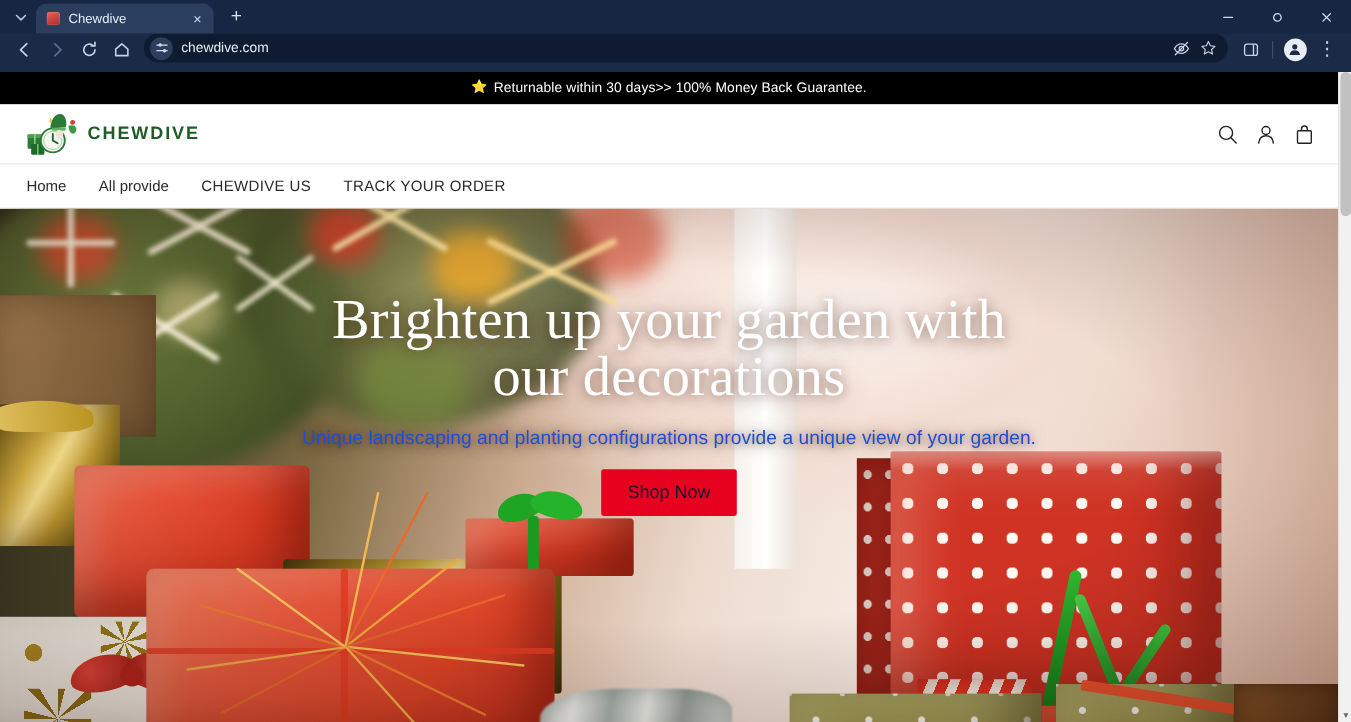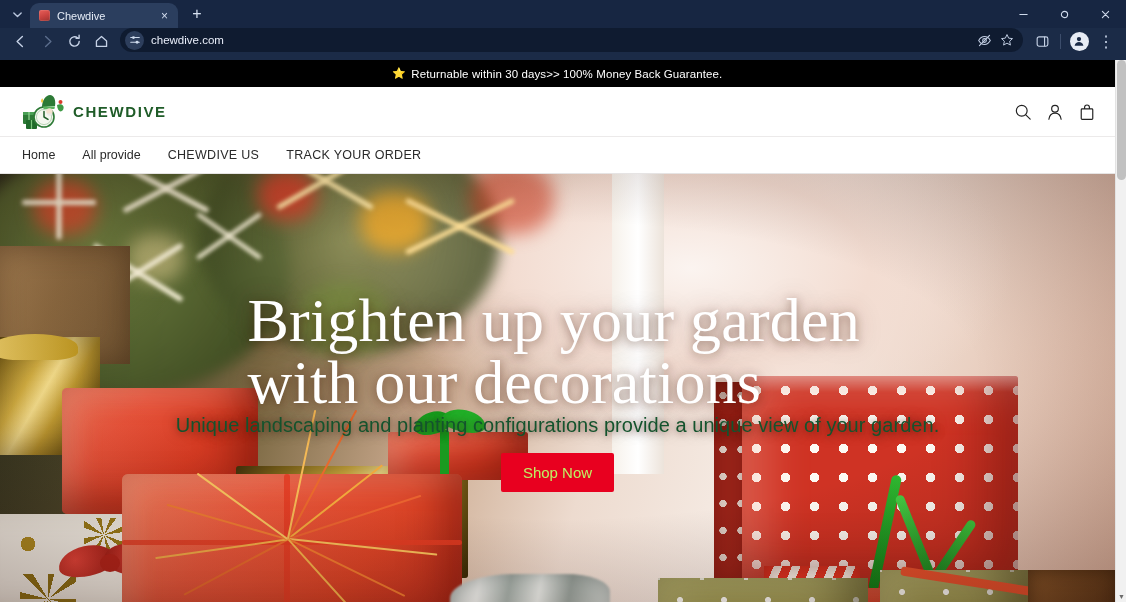--- a/index.html
+++ b/index.html
@@ -205,35 +205,35 @@
     background: radial-gradient(ellipse 78% 72% at 50% 46%, rgba(0,0,0,0) 48%, rgba(40,10,4,.30) 100%);
   }
 
   
   .hero-content {
     position: absolute; left: 0; right: 0; top: 0; bottom: 0;
     display: flex; flex-direction: column; align-items: center;
     padding-top: 8px;
   }
   .hero-title {
-    width: 620px; color: #fff;
+    width: 620px; text-align: center; color: #fff;
     font-family: "Liberation Serif", "DejaVu Serif", serif;
-    font-size: 62px; line-height: 1.0; font-weight: 400;
+    font-size: 47px; line-height: 1.0; font-weight: 400;
     letter-spacing: .2px;
     text-shadow: 0 2px 10px rgba(60,20,6,.45), 0 0 26px rgba(80,30,10,.30);
-    margin-top: 107px;
+    margin-top: 62px;
   }
   .hero-sub {
-    margin-top: 1px; text-align: center; color: #14532d;
-    font-size: 20px; letter-spacing: .05px;
+    margin-top: 19px; text-align: center; color: #1d4ed8;
+    font-size: 16px; letter-spacing: .05px;
     text-shadow: 0 1px 7px rgba(60,20,6,.55), 0 0 16px rgba(60,20,6,.35);
   }
   .hero-cta-row { width: 100%; display: flex; justify-content: center; margin-top: 16px; }
   .hero-cta {
-    background: #e8001f; color: #bef264; border: none;
+    background: #e8001f; color: #0f172a; border: none;
     font-family: "Liberation Sans", sans-serif;
     font-size: 15px; padding: 11px 22px; border-radius: 2px;
     cursor: pointer; white-space: nowrap;
   }
 
   
   .pagescroll {
     position: absolute; right: 0; top: 0; width: 11px; height: 542px;
     background: #f1f1f1; border-left: 1px solid #e3e3e3;
   }

